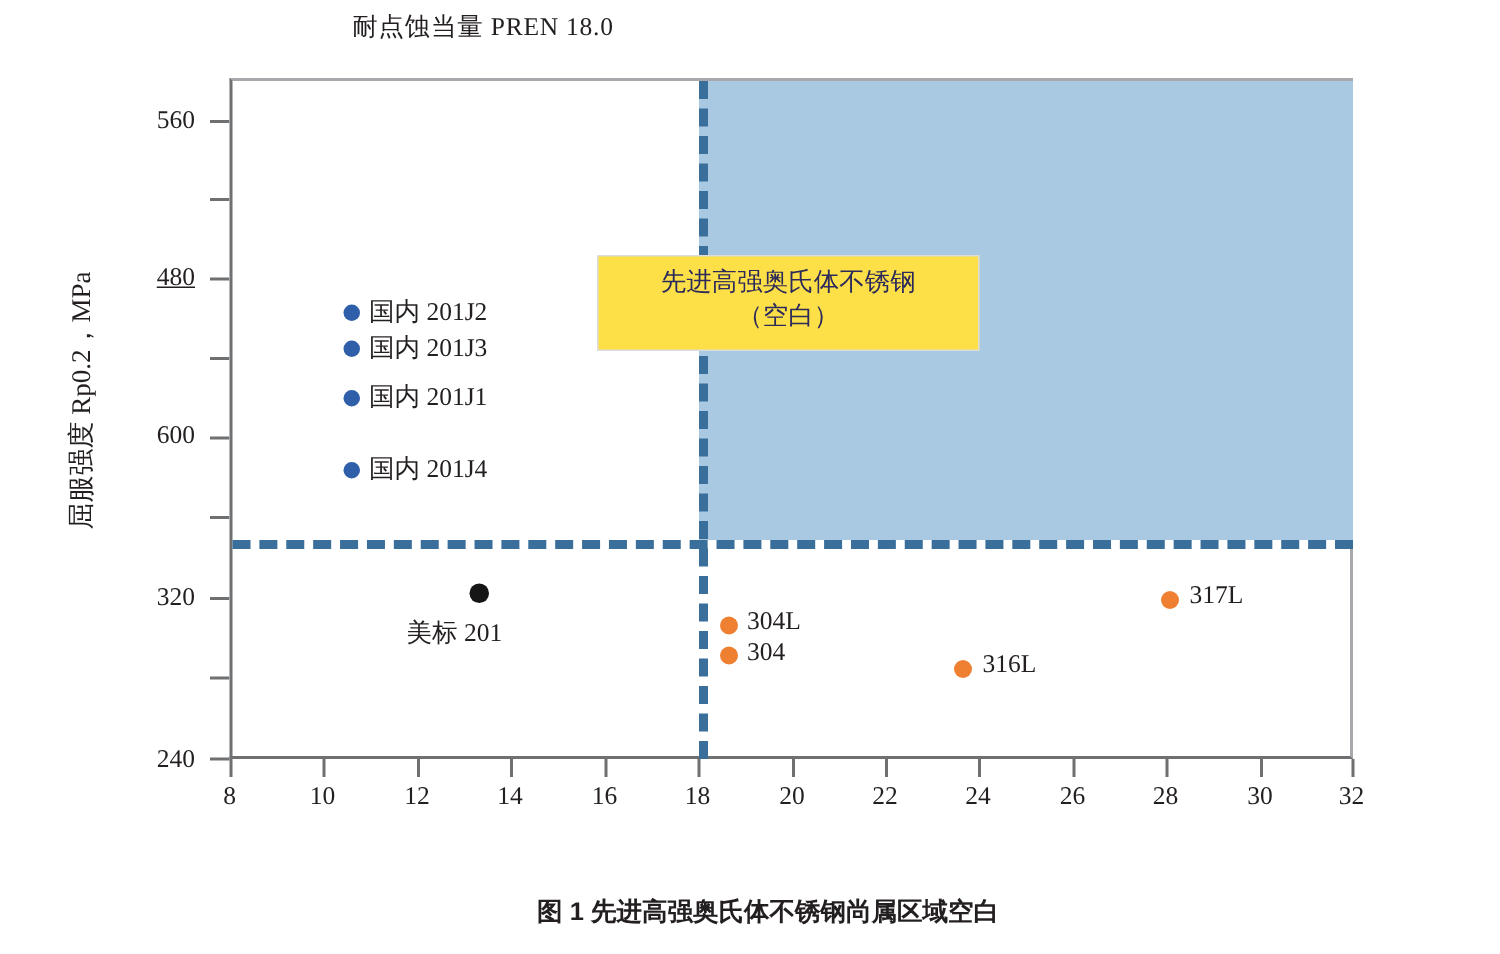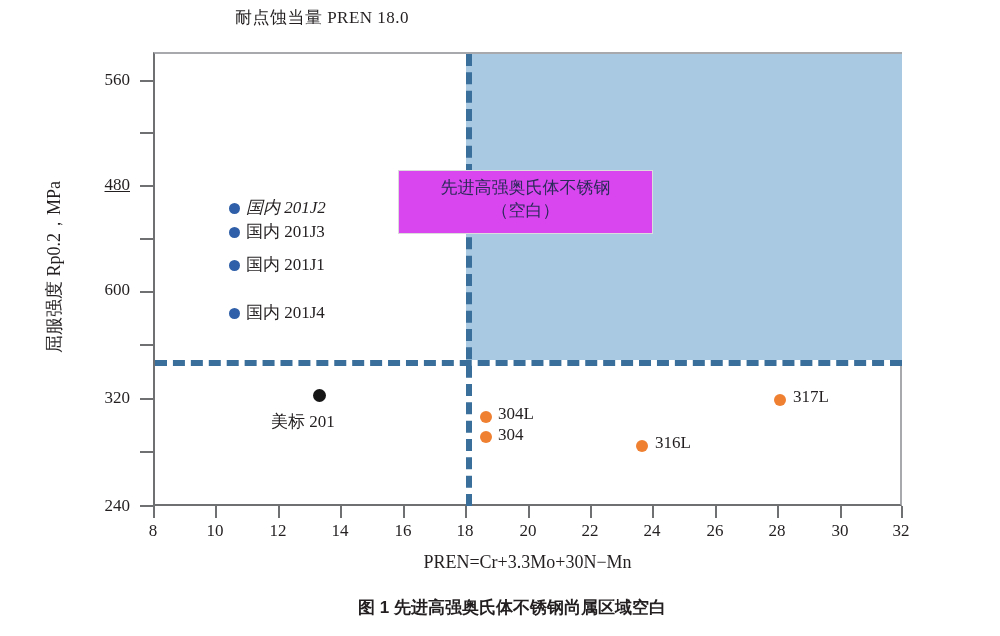--- a/index.html
+++ b/index.html
@@ -95,21 +95,21 @@
 
   .pt-label{
     position:absolute;
     font-size:17px;white-space:nowrap;
     color:#231f20;
   }
 
   
   .anno-box{
     position:absolute;
-    background:#d946ef;
+    background:#fde047;
     border:1px solid #dcdcdc;
     text-align:center;
     font-size:17px;line-height:1.35;
     color:#2c2a5a;
     padding:6px 14px;
     box-sizing:border-box;
     white-space:nowrap;
   }
 
   
@@ -166,21 +166,21 @@
       <div class="dash-v" style="left:311px;top:0px;height:452px;"></div>
 
       <div class="dash-h" style="left:0px;top:306px;width:747px;"></div>
 
       <div class="anno-box" style="left:243px;top:116px;width:255px;height:64px;">
         <div>先进高强奥氏体不锈钢</div>
         <div>（空白）</div>
       </div>
 
       <div class="pt pt-blue" style="left:74px;top:149px;width:11px;height:11px;"></div>
-      <div class="pt-label" style="left:91px;top:142px;font-style:italic;">国内 201J2</div>
+      <div class="pt-label" style="left:91px;top:142px;">国内 201J2</div>
 
       <div class="pt pt-blue" style="left:74px;top:173px;width:11px;height:11px;"></div>
       <div class="pt-label" style="left:91px;top:166px;">国内 201J3</div>
 
       <div class="pt pt-blue" style="left:74px;top:206px;width:11px;height:11px;"></div>
       <div class="pt-label" style="left:91px;top:199px;">国内 201J1</div>
 
       <div class="pt pt-blue" style="left:74px;top:254px;width:11px;height:11px;"></div>
       <div class="pt-label" style="left:91px;top:247px;">国内 201J4</div>
 
@@ -223,18 +223,17 @@
   <div class="ticklabel-x" style="left:361px;top:521px;">16</div>
   <div class="ticklabel-x" style="left:423px;top:521px;">18</div>
   <div class="ticklabel-x" style="left:486px;top:521px;">20</div>
   <div class="ticklabel-x" style="left:548px;top:521px;">22</div>
   <div class="ticklabel-x" style="left:610px;top:521px;">24</div>
   <div class="ticklabel-x" style="left:673px;top:521px;">26</div>
   <div class="ticklabel-x" style="left:735px;top:521px;">28</div>
   <div class="ticklabel-x" style="left:798px;top:521px;">30</div>
   <div class="ticklabel-x" style="left:859px;top:521px;">32</div>
 
-  <div class="xaxis-title">PREN=Cr+3.3Mo+30N−Mn</div>
 
 
   <div class="caption">图 1 先进高强奥氏体不锈钢尚属区域空白</div>
 
 </div>
 
 </body></html>

